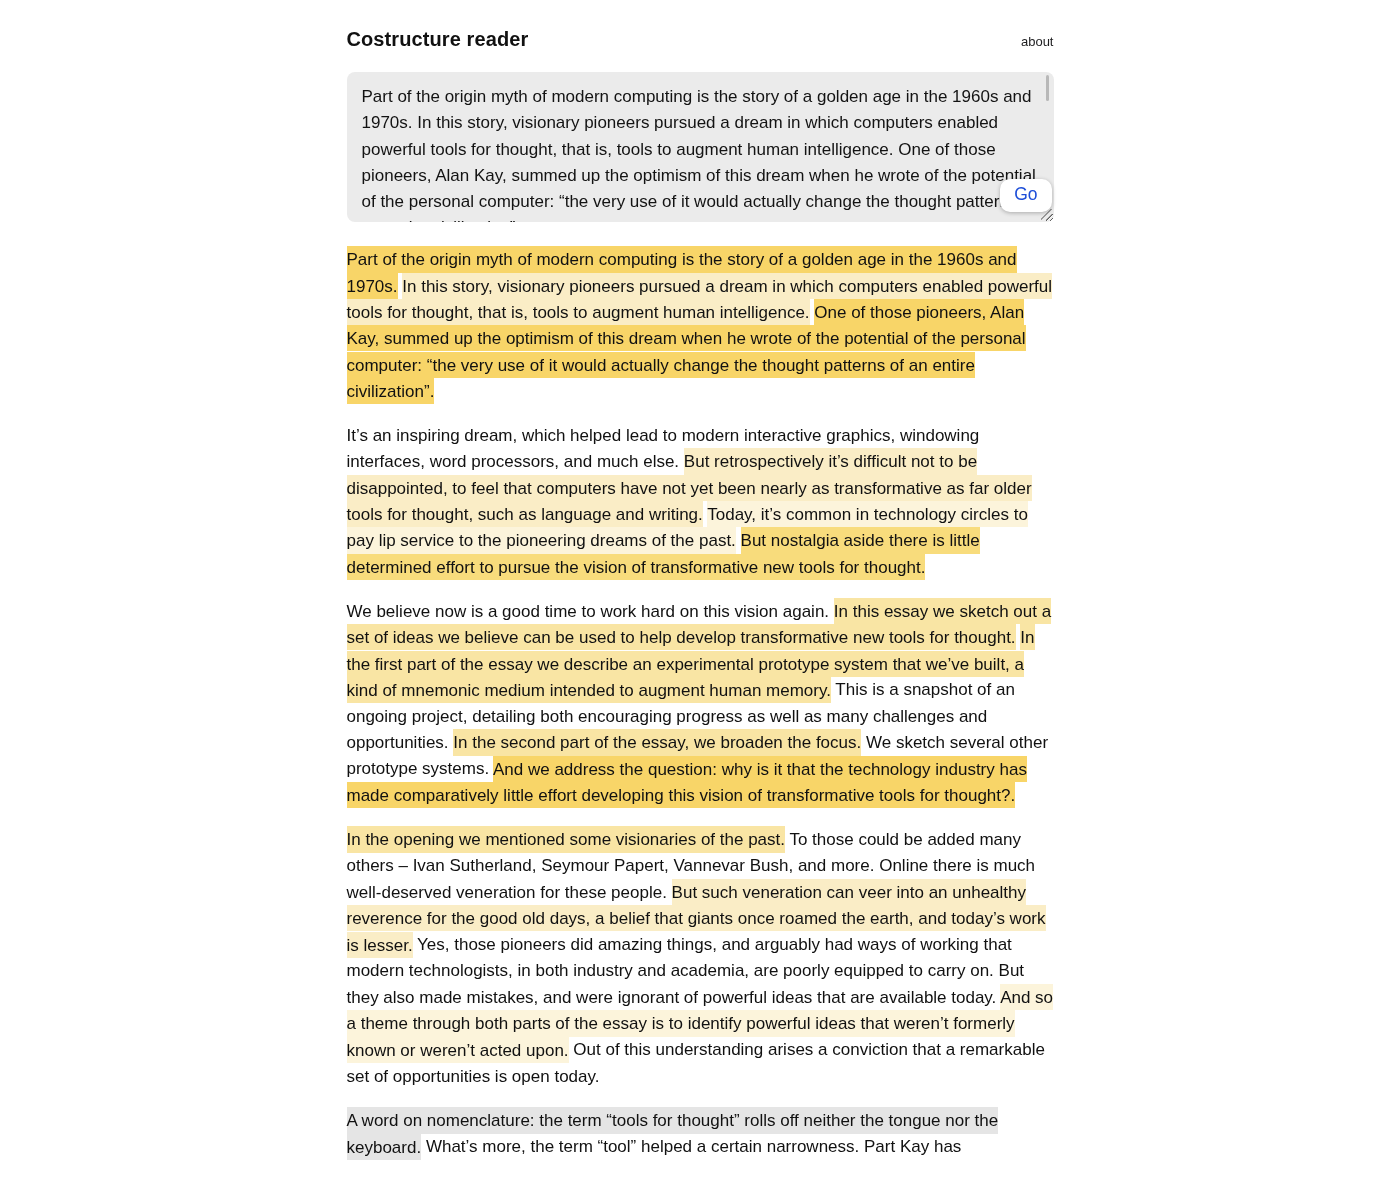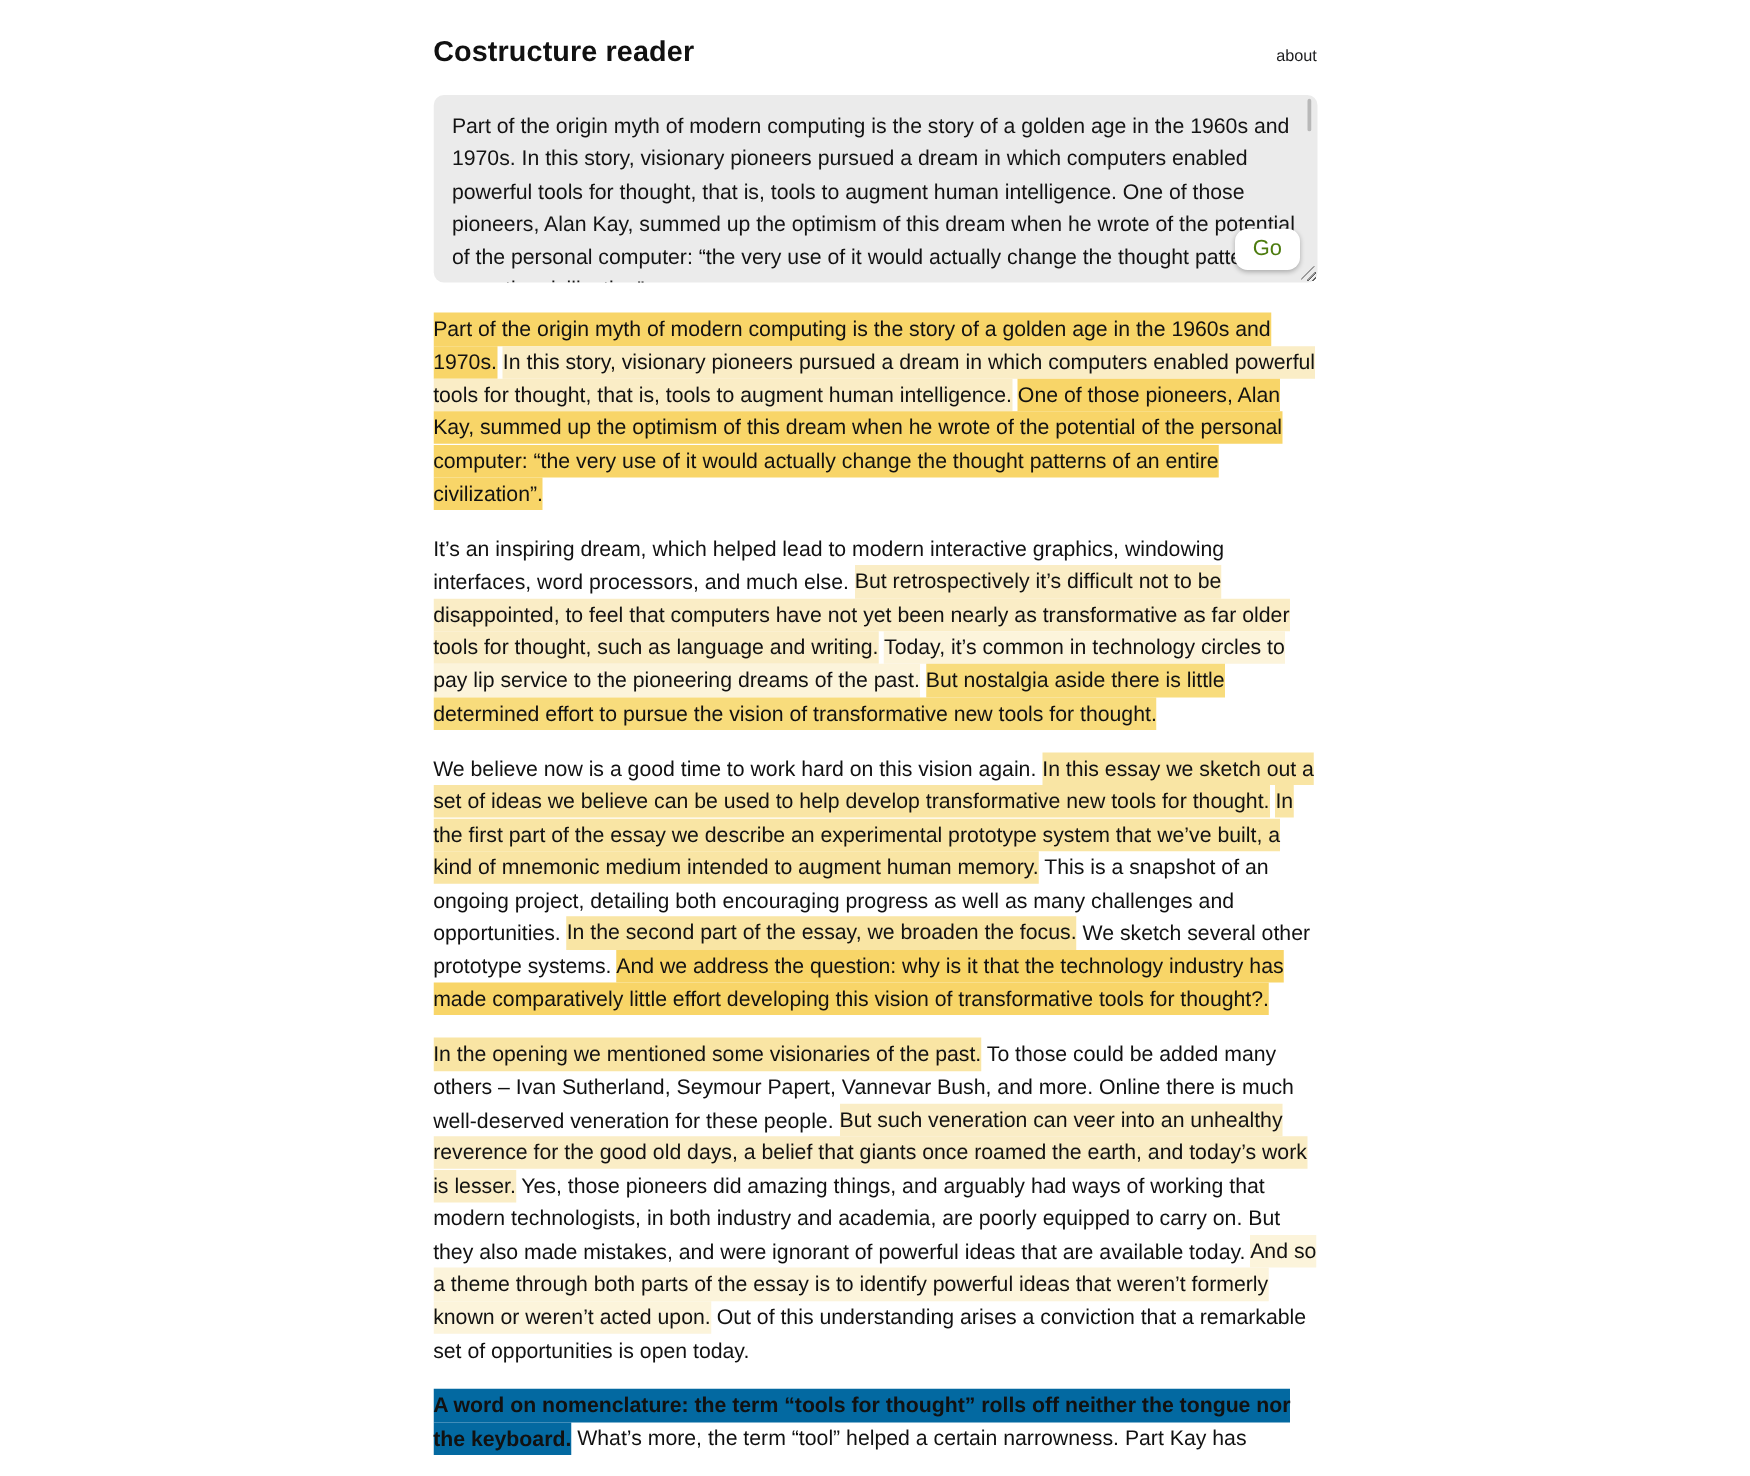--- a/index.html
+++ b/index.html
@@ -15,21 +15,21 @@
     width: 707px;
     margin: 0 auto;
     padding-top: 28px;
   }
   .header {
     display: flex;
     justify-content: space-between;
     align-items: baseline;
   }
   .app-title {
-    font-size: 23px;
+    font-size: 20px;
     font-weight: 700;
     letter-spacing: 0.1px;
   }
   .about-link {
     font-size: 13px;
     color: #1d1d1f;
     text-decoration: none;
     cursor: pointer;
   }
   .composer {
@@ -61,28 +61,28 @@
   }
   .resize-handle {
     position: absolute;
     right: 2px; bottom: 2px;
     width: 11px; height: 11px;
     background:
       linear-gradient(135deg, transparent 0 45%, #9a9a9a 45% 52%, transparent 52% 70%, #9a9a9a 70% 77%, transparent 77%);
   }
   .go-button {
     position: absolute;
-    right: 14px; bottom: 10px;
+    right: 2px; bottom: 10px;
     background: #ffffff;
     border: none;
     border-radius: 10px;
     padding: 5px 14px 7px 14px;
     font-family: "Liberation Sans", sans-serif;
     font-size: 17.5px;
-    color: #4d7c0f;
+    color: #1d4ed8;
     box-shadow: 0 1px 4px rgba(0,0,0,0.28);
     cursor: pointer;
   }
   .essay {
     margin-top: 25px;
   }
   .essay p {
     font-size: 17px;
     line-height: 26.3px;
     margin: 0 0 18px 0;
@@ -107,16 +107,16 @@
     <div class="scroll-thumb"></div>
     <div class="resize-handle"></div>
     <button class="go-button">Go</button>
   </div>
 
   <div class="essay">
       <p><span class="hl" style="background: rgb(248, 213, 104);">Part of the origin myth of modern computing is the story of a golden age in the 1960s and 1970s.</span> <span class="hl" style="background: rgb(250, 237, 198);">In this story, visionary pioneers pursued a dream in which computers enabled powerful tools for thought, that is, tools to augment human intelligence.</span> <span class="hl" style="background: rgb(248, 213, 104);">One of those pioneers, Alan Kay, summed up the optimism of this dream when he wrote of the potential of the personal computer: “the very use of it would actually change the thought patterns of an entire civilization”.</span></p>
       <p><span>It’s an inspiring dream, which helped lead to modern interactive graphics, windowing interfaces, word processors, and much else.</span> <span class="hl" style="background: rgb(250, 237, 198);">But retrospectively it’s difficult not to be disappointed, to feel that computers have not yet been nearly as transformative as far older tools for thought, such as language and writing.</span> <span class="hl" style="background: rgb(252, 244, 219);">Today, it’s common in technology circles to pay lip service to the pioneering dreams of the past.</span> <span class="hl" style="background: rgb(248, 220, 124);">But nostalgia aside there is little determined effort to pursue the vision of transformative new tools for thought.</span></p>
       <p><span>We believe now is a good time to work hard on this vision again.</span> <span class="hl" style="background: rgb(249, 229, 164);">In this essay we sketch out a set of ideas we believe can be used to help develop transformative new tools for thought.</span> <span class="hl" style="background: rgb(249, 229, 164);">In the first part of the essay we describe an experimental prototype system that we’ve built, a kind of mnemonic medium intended to augment human memory.</span> <span>This is a snapshot of an ongoing project, detailing both encouraging progress as well as many challenges and opportunities.</span> <span class="hl" style="background: rgb(249, 229, 164);">In the second part of the essay, we broaden the focus.</span> <span>We sketch several other prototype systems.</span> <span class="hl" style="background: rgb(248, 213, 104);">And we address the question: why is it that the technology industry has made comparatively little effort developing this vision of transformative tools for thought?.</span></p>
       <p><span class="hl" style="background: rgb(249, 229, 164);">In the opening we mentioned some visionaries of the past.</span> <span>To those could be added many others – Ivan Sutherland, Seymour Papert, Vannevar Bush, and more.</span> <span>Online there is much well-deserved veneration for these people.</span> <span class="hl" style="background: rgb(250, 237, 198);">But such veneration can veer into an unhealthy reverence for the good old days, a belief that giants once roamed the earth, and today’s work is lesser.</span> <span>Yes, those pioneers did amazing things, and arguably had ways of working that modern technologists, in both industry and academia, are poorly equipped to carry on.</span> <span>But they also made mistakes, and were ignorant of powerful ideas that are available today.</span> <span class="hl" style="background: rgb(252, 244, 219);">And so a theme through both parts of the essay is to identify powerful ideas that weren’t formerly known or weren’t acted upon.</span> <span>Out of this understanding arises a conviction that a remarkable set of opportunities is open today.</span></p>
-      <p><span class="hl" style="background: #0369a1; font-weight: bold;">A word on nomenclature: the term “tools for thought” rolls off neither the tongue nor the keyboard.</span> <span>What’s more, the term “tool” helped a certain narrowness.</span> <span>Part Kay has</span></p>
+      <p><span class="hl" style="background: #e5e5e5;">A word on nomenclature: the term “tools for thought” rolls off neither the tongue nor the keyboard.</span> <span>What’s more, the term “tool” helped a certain narrowness.</span> <span>Part Kay has</span></p>
     </div>
 
 </div>
 
 </body></html>

